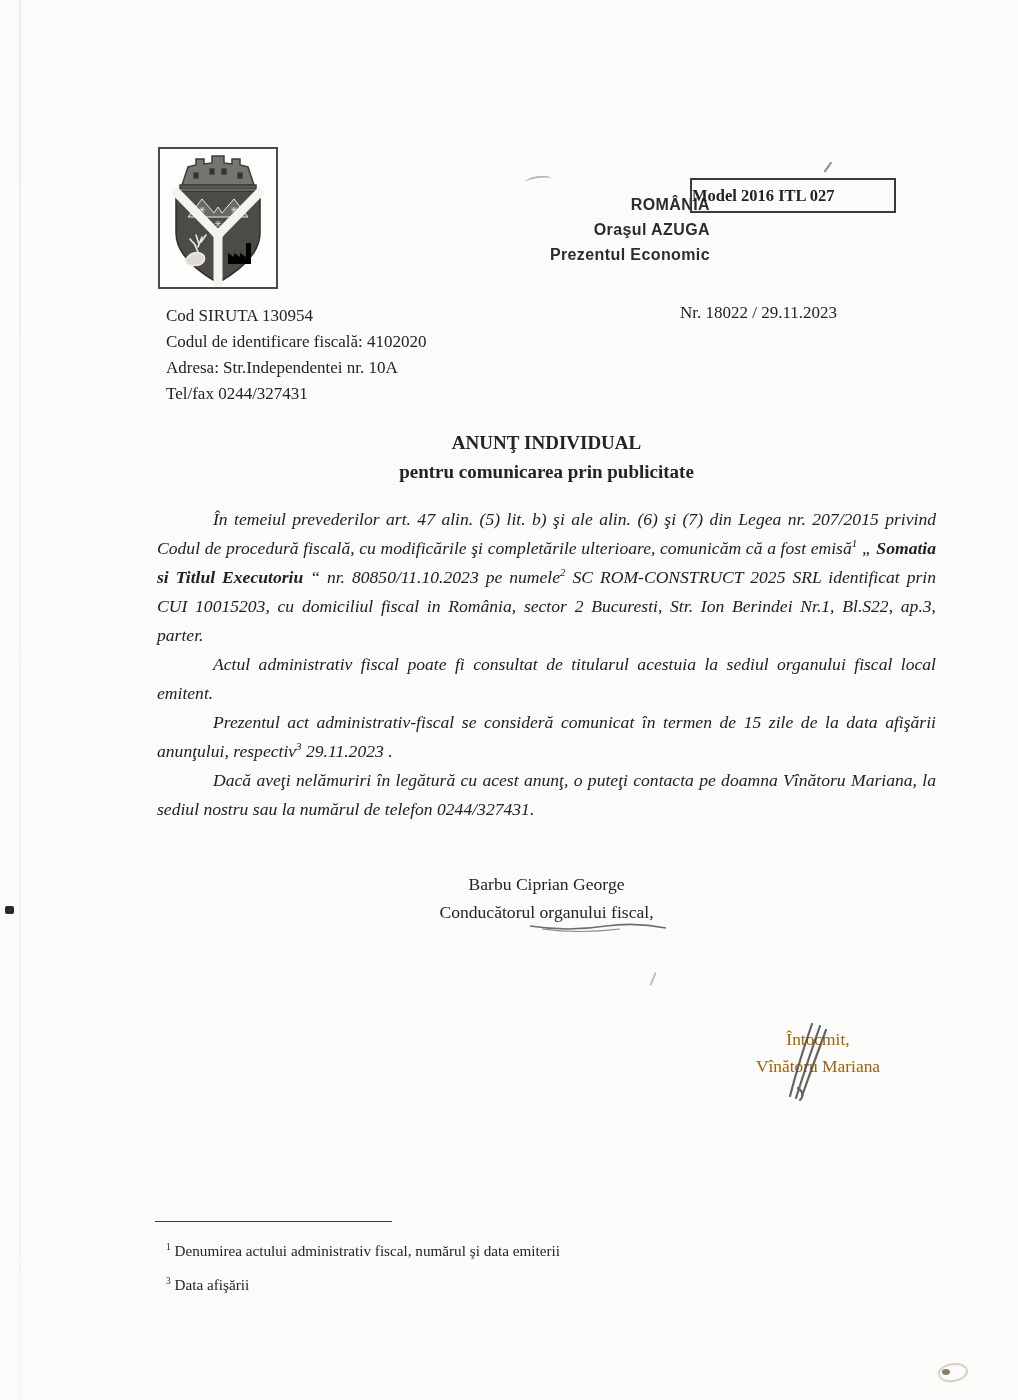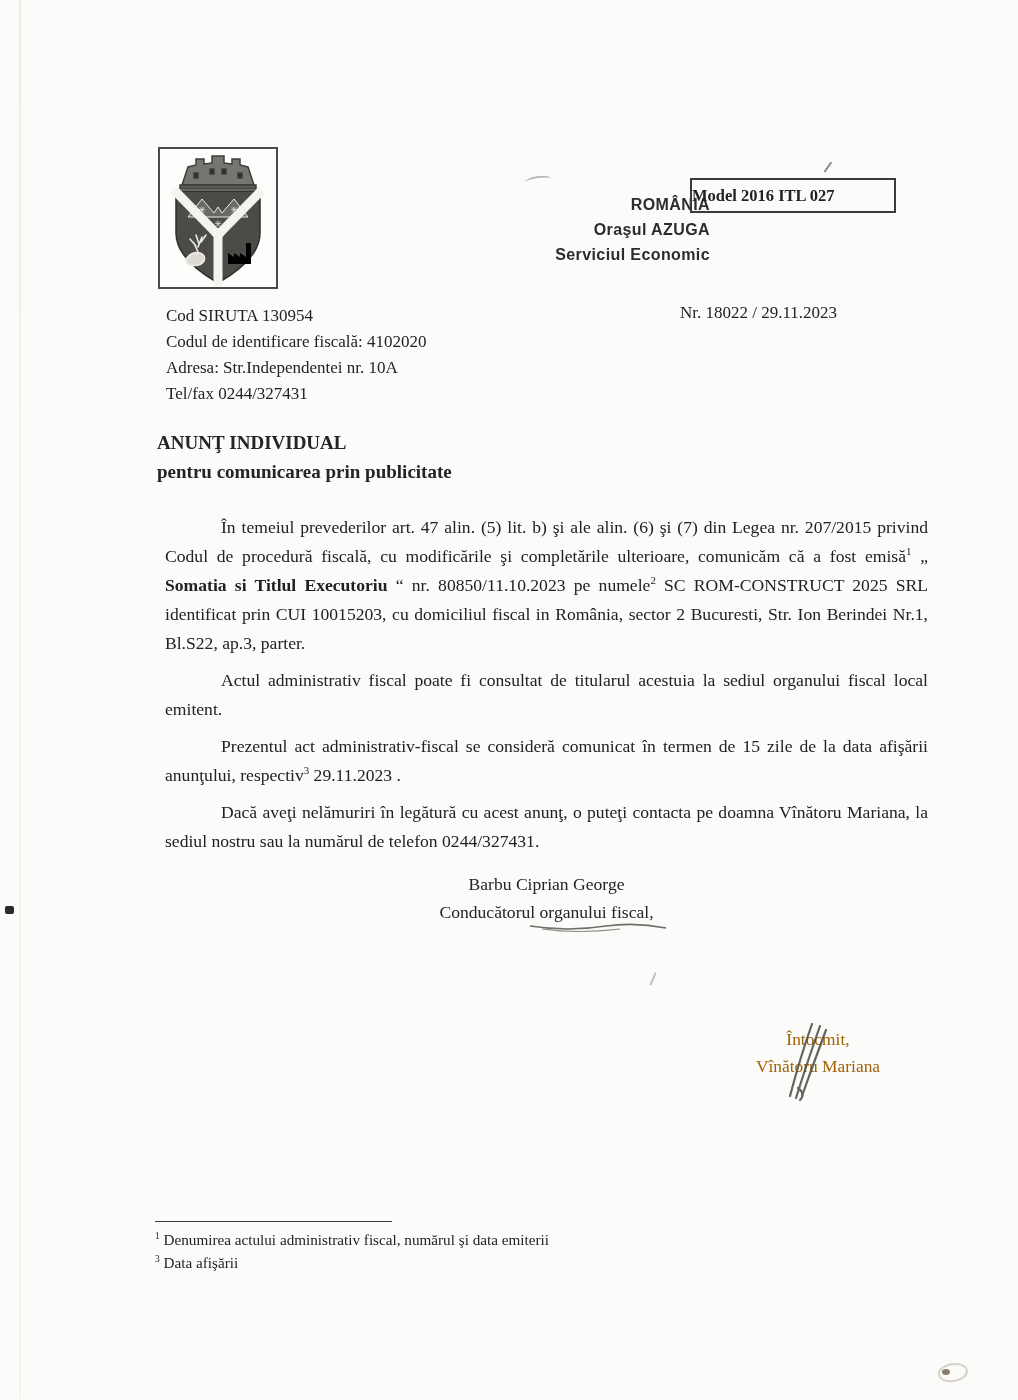--- a/index.html
+++ b/index.html
@@ -28,39 +28,39 @@
        font-weight:bold;font-size:16px;line-height:25px;color:#2c2c2c;letter-spacing:.4px;}
   .model-box{left:690px;top:178px;width:202px;height:31px;border:2px solid #3a3a38;
        display:flex;align-items:center;justify-content:flex-start;
        font-weight:bold;font-size:16.5px;color:#222;}
 
   
   .info{left:166px;top:303px;width:460px;font-size:17px;line-height:26px;color:#232323;}
   .docnum{left:680px;top:303px;font-size:17px;color:#232323;}
 
   
-  .title{left:157px;top:428px;width:779px;text-align:left;font-weight:bold;
+  .title{left:157px;top:428px;width:779px;text-align:center;font-weight:bold;
          font-size:19px;line-height:29px;color:#242424;}
 
   
   .bodytext{left:157px;top:505px;width:779px;font-size:17.6px;line-height:29px;
             text-align:justify;color:#212121;}
-  .bodytext p{margin:8px;text-indent:56px;}
+  .bodytext p{margin:0;text-indent:56px;font-style:italic;}
   sup{font-size:.62em;line-height:0;vertical-align:super;}
 
   
   .sig-center{left:157px;top:870px;width:779px;text-align:center;font-size:17.6px;line-height:28px;color:#242424;}
   .sig-underline{left:528px;top:920px;width:140px;height:14px;}
   .prepared{left:718px;top:1026px;width:200px;text-align:center;font-size:17.4px;line-height:27px;color:#a16207;}
   .pen-scribble{left:778px;top:1018px;width:70px;height:84px;}
 
   
   .fnrule{left:155px;top:1221px;width:237px;height:0;border-top:1.5px solid #3c3c3a;}
   .footnotes{left:155px;top:1229px;width:600px;font-size:15.2px;line-height:22.5px;color:#232323;}
-  .footnotes div{margin:0;}
+  .footnotes div{margin:11px;}
 </style>
 </head>
 <body>
 
 <div class="abs scan-edge"></div>
 <div class="abs scan-dot"></div>
 <div class="abs scan-smudge"></div>
 <div class="abs scan-smudge-ink"></div>
 <div class="abs scan-dash"></div>
 <div class="abs scan-tick"></div>
@@ -106,21 +106,21 @@
       <path d="M70 116 V106 L76 110 V106 L82 110 V106 L88 110 V116 Z" fill="#ececе6" stroke="#ececе6"></path>
       <rect x="88" y="96" width="5" height="20" fill="#ececе6"></rect>
       <rect x="70" y="114" width="23" height="3" fill="#ececе6"></rect>
     </g>
   </svg>
 </div>
 
 <div class="abs hdr">
   <div>ROMÂNIA</div>
   <div>Oraşul AZUGA</div>
-  <div>Serviciul Economic</div>
+  <div>Prezentul Economic</div>
 </div>
 <div class="abs model-box">
   <span>Model 2016 ITL 027</span>
 </div>
 
 <div class="abs info">
   <div>Cod SIRUTA 130954</div>
   <div>Codul de identificare fiscală: 4102020</div>
   <div>Adresa: Str.Independentei nr. 10A</div>
   <div>Tel/fax 0244/327431</div>

